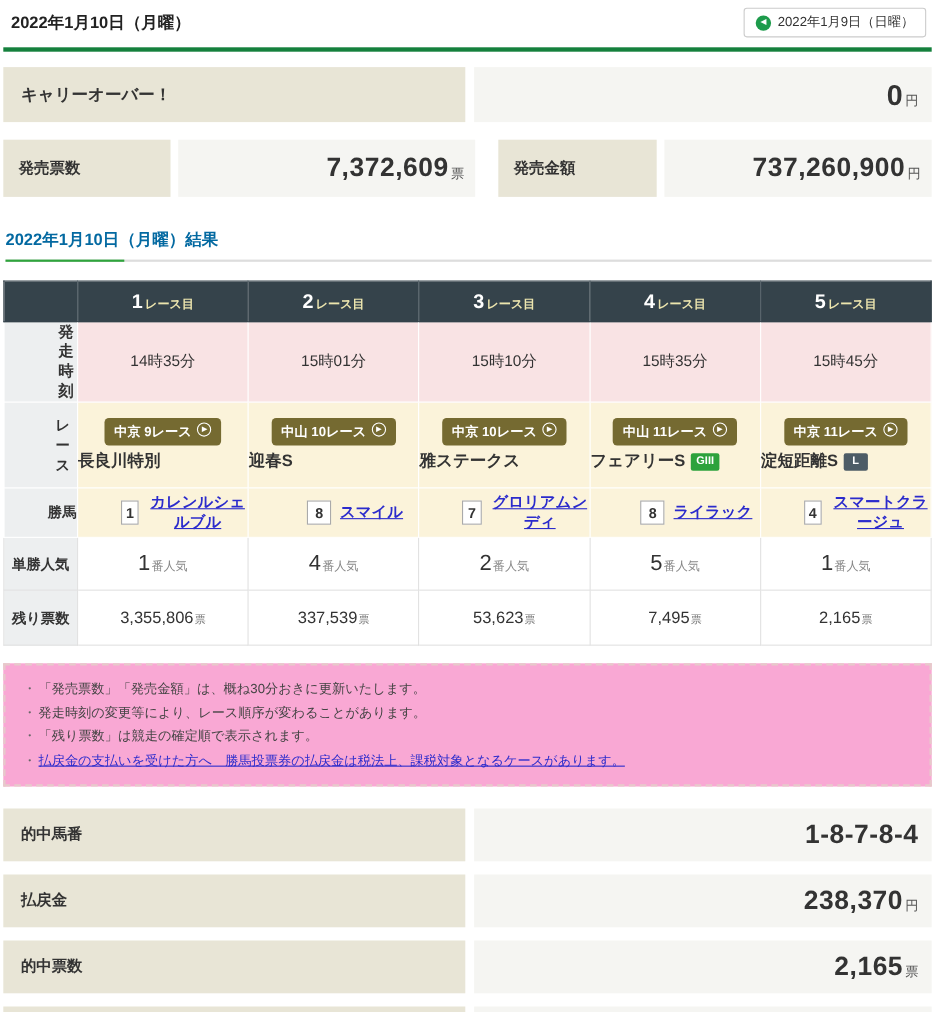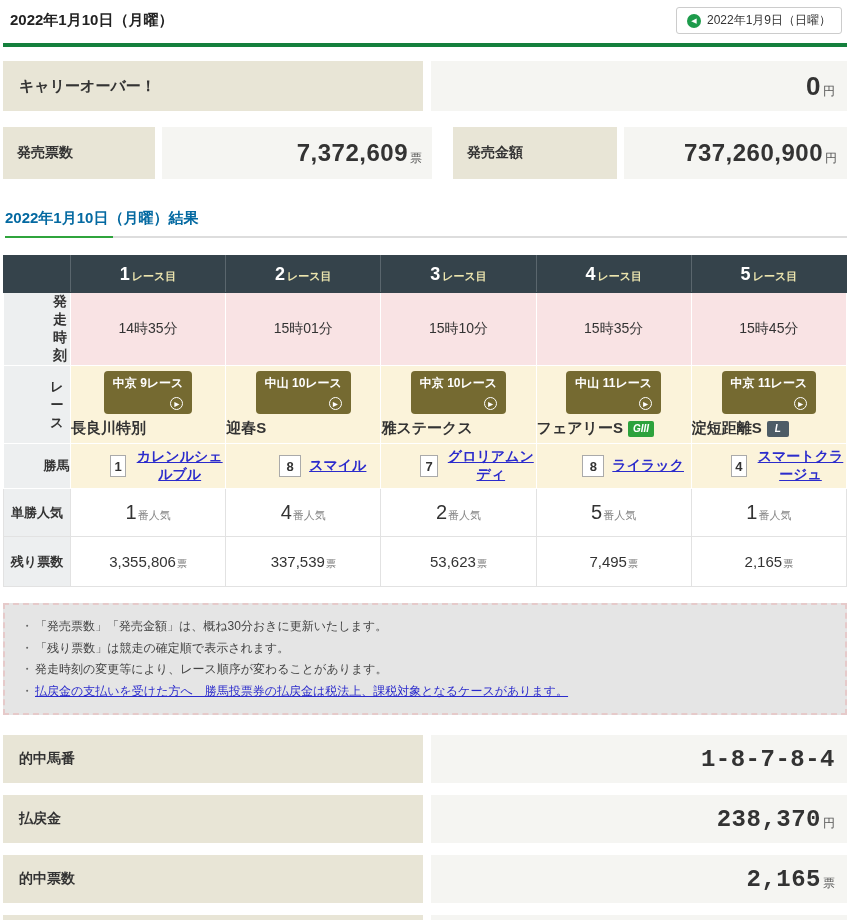--- a/index.html
+++ b/index.html
@@ -41,21 +41,21 @@
   .big-num{font-size:26px;font-weight:bold;letter-spacing:.5px;align-self:center;}
   .unit{font-size:12px;color:#555;margin-left:2px;align-self:center;margin-top:10px;}
   .carry .lbl{width:420px;}
   .carry .val{margin-left:8px;}
   .sales{display:flex;margin-top:16px;height:52px;gap:0;}
   .sales .lbl{background:var(--beige);display:flex;align-items:center;justify-content:flex-start;
     padding-left:14px;font-weight:bold;font-size:14px;}
   .sales .val{background:var(--cell-gray);display:flex;align-items:center;justify-content:flex-end;padding:0 10px;}
   .sales .lbl1{width:152px;}
   .sales .val1{width:270px;margin-left:7px;}
-  .sales .lbl2{width:164px;margin-left:21px;}
+  .sales .lbl2{width:144px;margin-left:21px;}
   .sales .val2{flex:1;margin-left:7px;}
   .sales .big-num{font-size:24px;}
   
   .section-head{margin-top:30px;padding-left:2px;}
   .section-title{font-size:15px;font-weight:bold;color:#0369a1;}
   .section-underline{margin-top:8px;height:2px;background:#ddd;position:relative;}
   .section-underline .green{position:absolute;left:0;top:0;height:2px;width:108px;background:var(--accent-green);}
   
   table.results{width:100%;border-collapse:collapse;table-layout:fixed;margin-top:17px;}
   table.results th,table.results td{border:1px solid #fff;text-align:center;vertical-align:middle;}
@@ -69,46 +69,46 @@
   tr.r-time td{height:45px;background:var(--pink);font-size:14px;}
   tr.r-time td.rowlabel{background:var(--labelcol);padding-left:46px;}
   tr.r-race td{height:78px;background:var(--cream);}
   tr.r-race td.rowlabel{background:var(--labelcol);padding-left:40px;}
   tr.r-horse td{height:45px;background:var(--cream);padding-left:39px;}
   tr.r-horse td.rowlabel{background:var(--labelcol);}
   tr.r-pop td,tr.r-rem td{background:#fff;border:1px solid #e2e2e2;}
   tr.r-pop td{height:48px;}
   tr.r-rem td{height:50px;}
   tr.r-pop td.rowlabel,tr.r-rem td.rowlabel{background:var(--labelcol);}
-  .race-btn{display:inline-flex;align-items:flex-end;gap:5px;background:var(--race-btn);
+  .race-btn{display:inline-flex;align-items:flex-start;gap:5px;background:var(--race-btn);
     color:#fff;font-size:12px;font-weight:bold;border:none;border-radius:4px;
-    padding:4px 9px;cursor:pointer;flex-direction:column;}
+    padding:4px 9px;cursor:pointer;}
   .circ-right{display:inline-flex;align-items:center;justify-content:center;
     width:13px;height:13px;border:1px solid #fff;border-radius:50%;font-size:6px;color:#fff;line-height:1;}
   .race-name{margin-top:5px;font-size:15px;font-weight:bold;display:flex;align-items:center;justify-content:flex-start;gap:5px;}
   .badge{display:inline-block;color:#fff;font-size:10px;font-weight:bold;
-    padding:2px 5px;border-radius:2px;line-height:1.2;font-style:italic;}
+    padding:2px 5px;border-radius:2px;line-height:1.2;}
   .badge.g3{background:var(--badge-g3);}
   .badge.l{background:var(--badge-l);padding:2px 8px;}
   .horse-cell{display:flex;align-items:center;justify-content:center;gap:8px;}
   .horse-no{display:inline-flex;align-items:center;justify-content:center;
     width:22px;height:22px;background:#fff;border:1px solid #aaa;font-size:13px;font-weight:bold;color:#333;}
   .horse-link{color:var(--link-blue);text-decoration:underline;font-size:14px;font-weight:bold;}
   .pop-num{font-size:20px;color:#333;}
   .pop-suffix{font-size:11px;color:#888;margin-left:1px;}
   .rem-num{font-size:15px;color:#333;}
   .rem-suffix{font-size:10px;color:#777;margin-left:1px;}
   
-  .notes{margin-top:16px;background:#e5e5e5;border:2px dashed #e6caca;padding:11px 16px;}
+  .notes{margin-top:16px;background:#f9a8d4;border:2px dashed #e6caca;padding:11px 16px;}
   .notes li{list-style:none;font-size:12px;color:#444;line-height:21.5px;}
   .notes li::before{content:"・";margin-right:2px;color:#666;}
   .note-link{color:var(--link-blue);text-decoration:underline;}
   
   .summary{margin-top:20px;}
-  .sum-row{display:flex;height:48px;margin-bottom:12px;font-family:Liberation Mono, monospace;}
+  .sum-row{display:flex;height:48px;margin-bottom:12px;}
   .sum-row .lbl{background:var(--beige);width:420px;display:flex;align-items:center;
     padding-left:16px;font-weight:bold;font-size:14px;}
   .sum-row .val{background:var(--cell-gray);flex:1;margin-left:8px;display:flex;
     align-items:center;justify-content:flex-end;padding:0 12px;}
   .sum-num{font-size:24px;font-weight:bold;letter-spacing:.5px;}
   .sum-unit{font-size:12px;color:#555;margin-left:2px;margin-top:8px;}
   .sum-unit:empty{display:none;}
 </style>
 </head>
 <body>
@@ -274,22 +274,22 @@
       <td><span class="rem-num">337,539</span><span class="rem-suffix">票</span></td>
       <td><span class="rem-num">53,623</span><span class="rem-suffix">票</span></td>
       <td><span class="rem-num">7,495</span><span class="rem-suffix">票</span></td>
       <td><span class="rem-num">2,165</span><span class="rem-suffix">票</span></td>
     </tr>
   </tbody>
     </table>
 
   <ul class="notes">
     <li>「発売票数」「発売金額」は、概ね30分おきに更新いたします。</li>
+    <li>発走時刻の変更等により、レース順序が変わることがあります。</li>
     <li>「残り票数」は競走の確定順で表示されます。</li>
-    <li>発走時刻の変更等により、レース順序が変わることがあります。</li>
     <li><a class="note-link" href="#">払戻金の支払いを受けた方へ　勝馬投票券の払戻金は税法上、課税対象となるケースがあります。</a></li>
   </ul>
 
   <div class="summary">
     <div class="sum-row">
       <div class="lbl">的中馬番</div>
       <div class="val">
         <span class="sum-num">1-8-7-8-4</span>
 
       </div>

